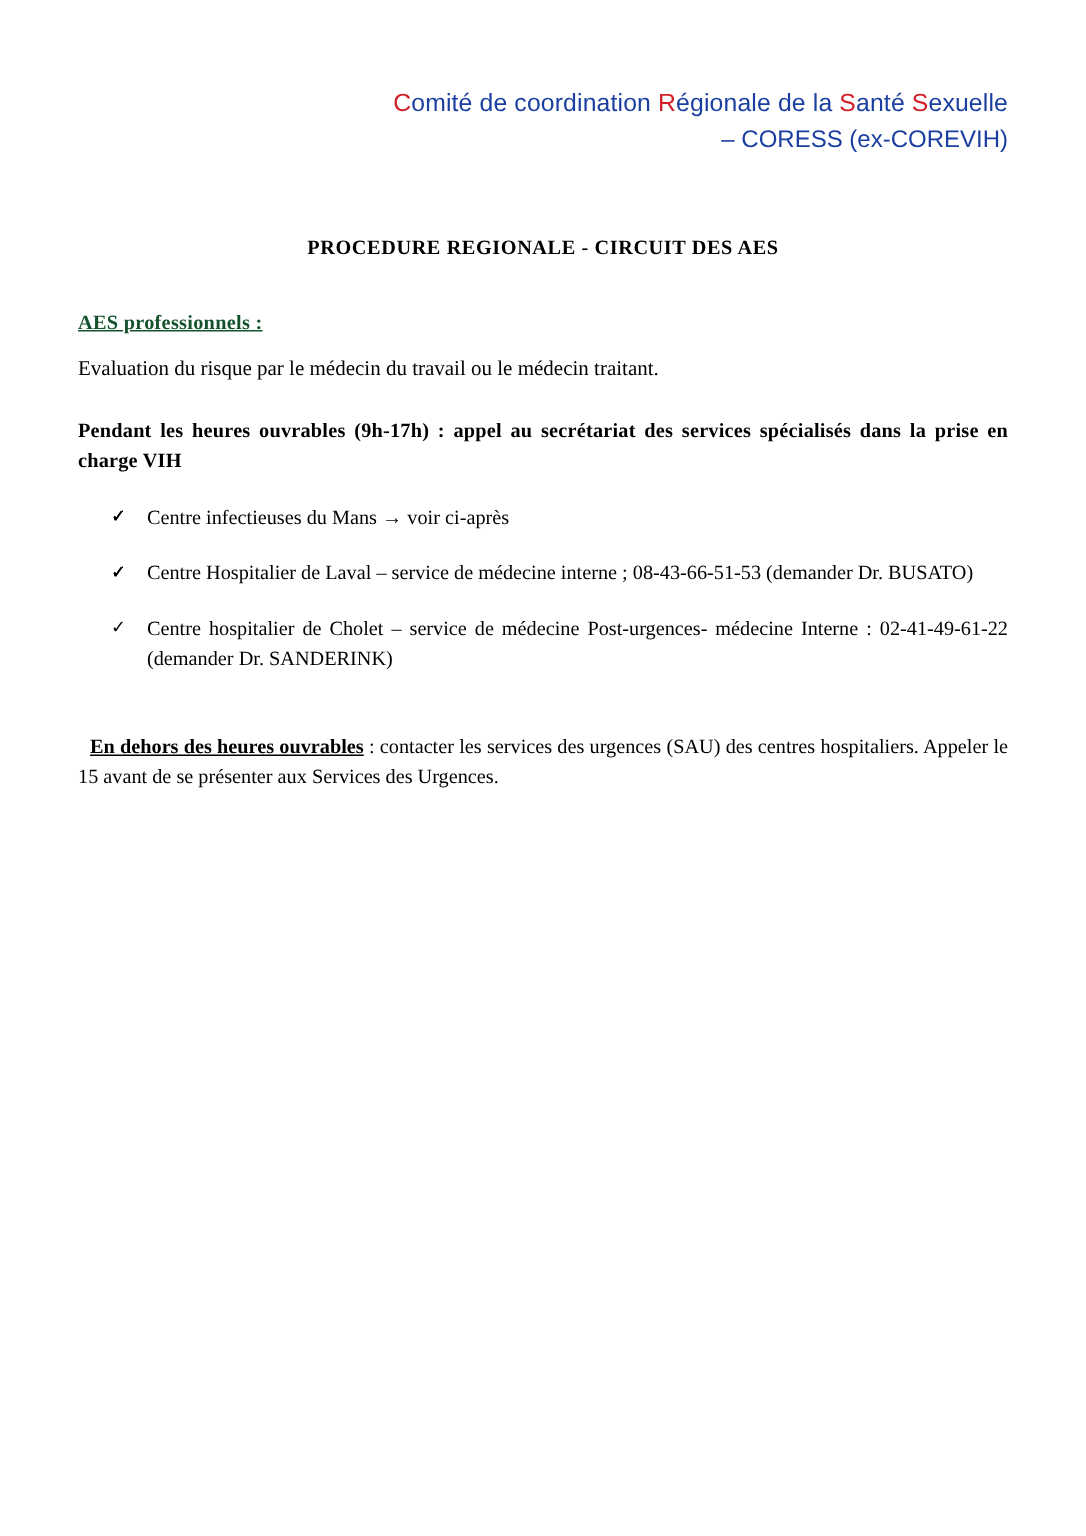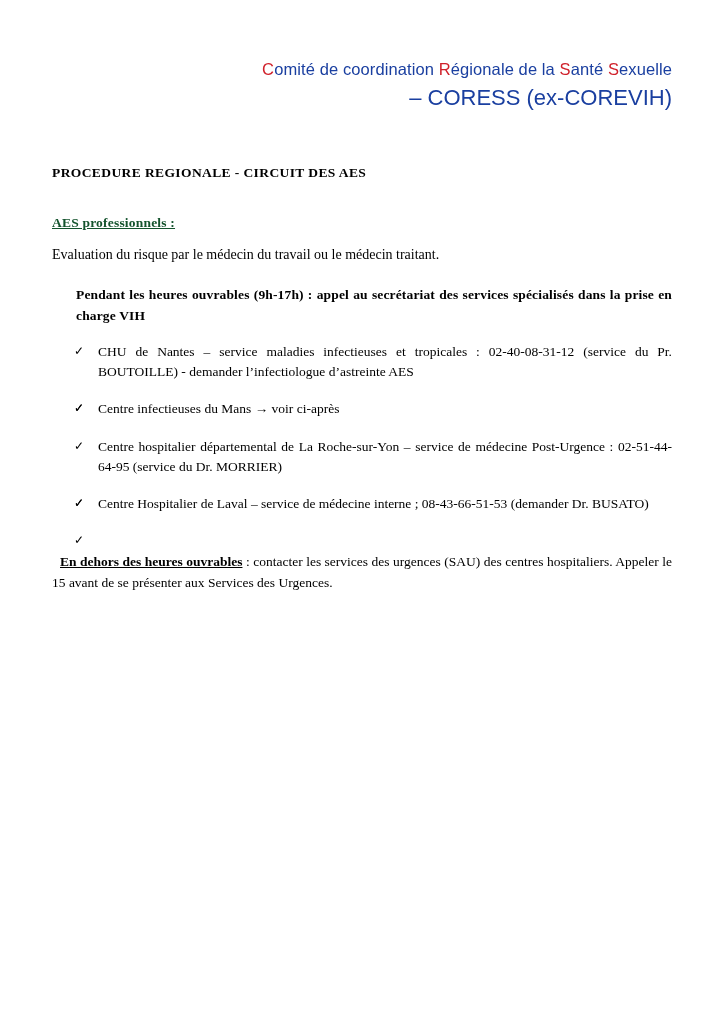--- a/index.html
+++ b/index.html
@@ -33,27 +33,28 @@
     font-family: "Liberation Sans", sans-serif;
     font-size: 16.5px;
     color: #1a3fa0;
     letter-spacing: 0.1px;
   }
   .header-line1 .hl {
     color: #d0202a;
   }
   .header-line2 {
     font-family: "Liberation Sans", sans-serif;
-    font-size: 22px;
+    font-size: 16px;
     color: #1a3fa0;
     margin-top: 3px;
   }
 
   
   .doc-title {
+    text-align: center;
     font-family: "Liberation Serif", serif;
     font-weight: bold;
     font-size: 13.5px;
     letter-spacing: 0.4px;
     margin-top: 52px;
   }
 
   
   .section-heading {
     margin-top: 34px;
@@ -70,21 +71,20 @@
     line-height: 1.45;
   }
 
   .subheading {
     margin-top: 20px;
     font-weight: bold;
     font-size: 13.5px;
     line-height: 1.5;
     text-align: justify;
     letter-spacing: 0.15px;
-    margin-left: 24px;
   }
 
   
   .bullets {
     margin: 16px 0 0 0;
     padding: 0;
     list-style: none;
   }
   .bullet-item {
     position: relative;
@@ -128,42 +128,41 @@
 
   <div class="section-heading">AES professionnels :</div>
 
   <div class="body-line">Evaluation du risque par le médecin du travail ou le médecin traitant.</div>
 
   <div class="subheading">Pendant les heures ouvrables (9h-17h) : appel au secrétariat des services spécialisés dans la prise en charge VIH</div>
 
   <ul class="bullets">
     <li class="bullet-item">
       <span class="check">✓</span>
-      <span>CHU de Nantes – service maladies infectieuses et tropicales : 02-40-08-31-12 (service du Pr. BOUTOILLE) - demander l’infectiologue d’astreinte AES</span>
     </li>
     <li class="bullet-item">
       <span class="check">✓</span>
     </li>
     <li class="bullet-item">
       <span class="check">✓</span>
       <span>Centre infectieuses du Mans → voir ci-après</span>
     </li>
     <li class="bullet-item">
       <span class="check">✓</span>
-      <span>Centre hospitalier départemental de La Roche-sur-Yon – service de médecine Post-Urgence : 02-51-44-64-95 (service du Dr. MORRIER)</span>
     </li>
     <li class="bullet-item">
       <span class="check">✓</span>
     </li>
     <li class="bullet-item">
       <span class="check">✓</span>
       <span>Centre Hospitalier de Laval – service de médecine interne ; 08-43-66-51-53 (demander Dr. BUSATO)</span>
     </li>
     <li class="bullet-item">
       <span class="check">✓</span>
+      <span>Centre hospitalier de Cholet – service de médecine Post-urgences- médecine Interne : 02-41-49-61-22 (demander Dr. SANDERINK)</span>
     </li>
   </ul>
 
   <div class="closing">
     <span class="lead">En dehors des heures ouvrables</span><span> : contacter les services des urgences (SAU) des centres hospitaliers. Appeler le 15 avant de se présenter aux Services des Urgences.</span>
   </div>
 
 </div>
 
 </body></html>

